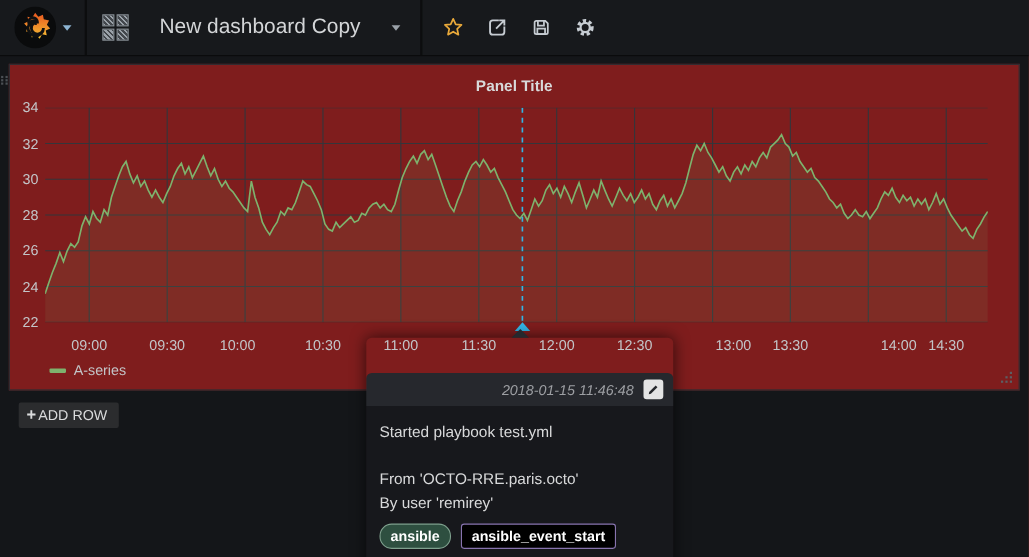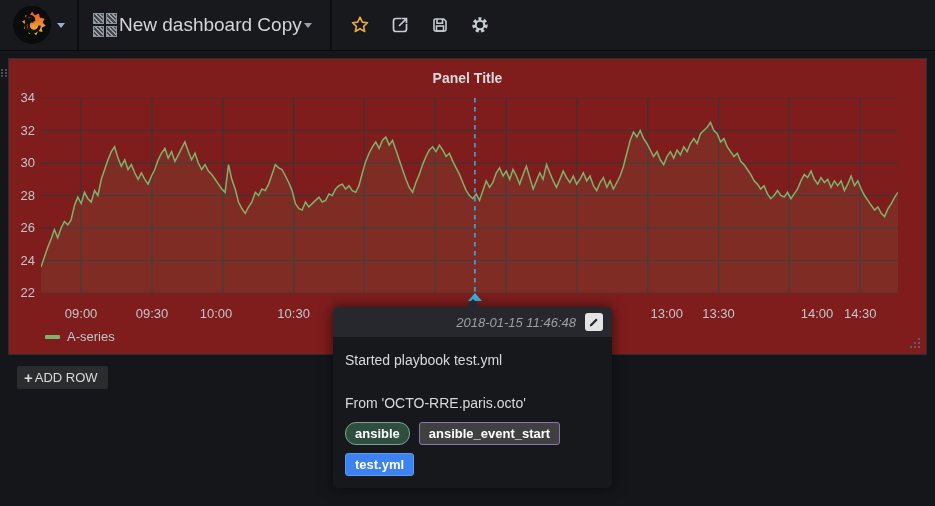--- a/index.html
+++ b/index.html
@@ -4,21 +4,21 @@
 <style>
   * { margin:0; padding:0; box-sizing:border-box; }
   html,body { width:935px; height:506px; background:#141619; overflow:hidden;
               font-family:"Liberation Sans","DejaVu Sans",sans-serif; }
 
   
   .navbar { position:absolute; left:0; top:0; width:935px; height:51px;
             background:#17191c; border-bottom:1px solid #0a0b0c; display:flex; align-items:stretch; }
   .logo-section { width:79px; display:flex; align-items:center; justify-content:center;
                   gap:6px; border-right:2px solid #0c0d0e; cursor:pointer; }
-  .title-section { display:flex; align-items:center; padding:0 18px 0 14px; gap:2px;
+  .title-section { display:flex; align-items:center; padding:0 18px 0 14px; gap:28px;
                    border-right:2px solid #0c0d0e; cursor:pointer; min-width:252px; }
   .grid-icon { display:grid; grid-template-columns:11px 11px; grid-auto-rows:11px; gap:2px; }
   .grid-icon i { background:repeating-linear-gradient(45deg,#9aa1a8 0,#9aa1a8 1.5px,#43474c 1.5px,#43474c 3.2px);
                  border:1px solid #8d949b; }
   .dash-title { color:#d3d5d7; font-size:19px; }
   .caret { width:0; height:0; border-left:4px solid transparent; border-right:4px solid transparent;
            border-top:5px solid #9aa1a8; }
   .caret.blue { border-top-color:#8db4d2; border-left-width:4px; border-right-width:4px; }
   .nav-actions { display:flex; align-items:center; padding-left:8px; }
   .nav-btn { width:40px; height:51px; background:none; border:none; display:flex;
@@ -57,21 +57,21 @@
              font-family:"Liberation Sans","DejaVu Sans",sans-serif; }
   .add-row .plus { font-weight:bold; font-size:15px; line-height:1; }
 
   
   .tooltip { position:absolute; left:333px; top:307px; width:279px; border-radius:5px;
              box-shadow:0 0 14px rgba(0,0,0,.6); z-index:10; }
   .tooltip .tt-arrow { position:absolute; top:-8px; left:132px; width:0; height:0;
              border-left:8px solid transparent; border-right:8px solid transparent;
              border-bottom:8px solid #26282d; }
   .tt-header { height:30px; background:#26282d; border-radius:5px 5px 0 0; display:flex;
-               align-items:center; justify-content:flex-end; gap:9px; padding:0 9px; }
+               align-items:center; justify-content:flex-end; gap:9px; padding:0 9px;margin-top:32px; }
   .tt-time { color:#9d9fa3; font-size:13px; font-style:italic; }
   .tt-edit { width:18px; height:18px; background:#e4e4e4; border:none; border-radius:3px;
              display:flex; align-items:center; justify-content:center; cursor:pointer; }
   .tt-body { background:#17181c; border-radius:0 0 5px 5px; padding:9px 12px 12px 12px; }
   .tt-msg { color:#d8d9da; font-size:14px; margin:6px 0 24px 0; }
   .tt-from,.tt-by { color:#d8d9da; font-size:14px; line-height:22px; }
   .tt-tags { margin-top:8px; display:flex; flex-wrap:wrap; gap:8px 9px; }
   .tag { color:#fff; font-size:13px; font-weight:bold; padding:3px 9px; border-radius:3px;
          border:1px solid transparent; cursor:pointer; }
 </style>
@@ -223,19 +223,20 @@
     <span class="tt-time">2018-01-15 11:46:48</span>
     <button class="tt-edit">
       <svg width="12" height="12" viewBox="0 0 14 14">
         <path d="M2.5 9.8 L9.4 2.9 l1.9 1.9 L4.4 11.7 l-2.3 .5 z" fill="#26282c"></path>
       </svg>
     </button>
   </div>
   <div class="tt-body">
     <div class="tt-msg">Started playbook test.yml</div>
     <div class="tt-from">From 'OCTO-RRE.paris.octo'</div>
+    <div class="tt-by">By user 'remirey'</div>
     <div class="tt-tags" id="ttTags">
         <span class="tag" style="background: rgb(46, 79, 64); border-color: rgb(127, 161, 142); border-radius: 11px;">ansible</span>
-        <span class="tag" style="background: #404040; border-color: rgb(135, 115, 174);">ansible_event_start</span>
+        <span class="tag" style="background: #000000; border-color: rgb(135, 115, 174);">ansible_event_start</span>
         <span class="tag" style="background: #3b82f6; border-color: rgb(90, 159, 216);">test.yml</span>
       </div>
   </div>
 </div>
 
 </body></html>

